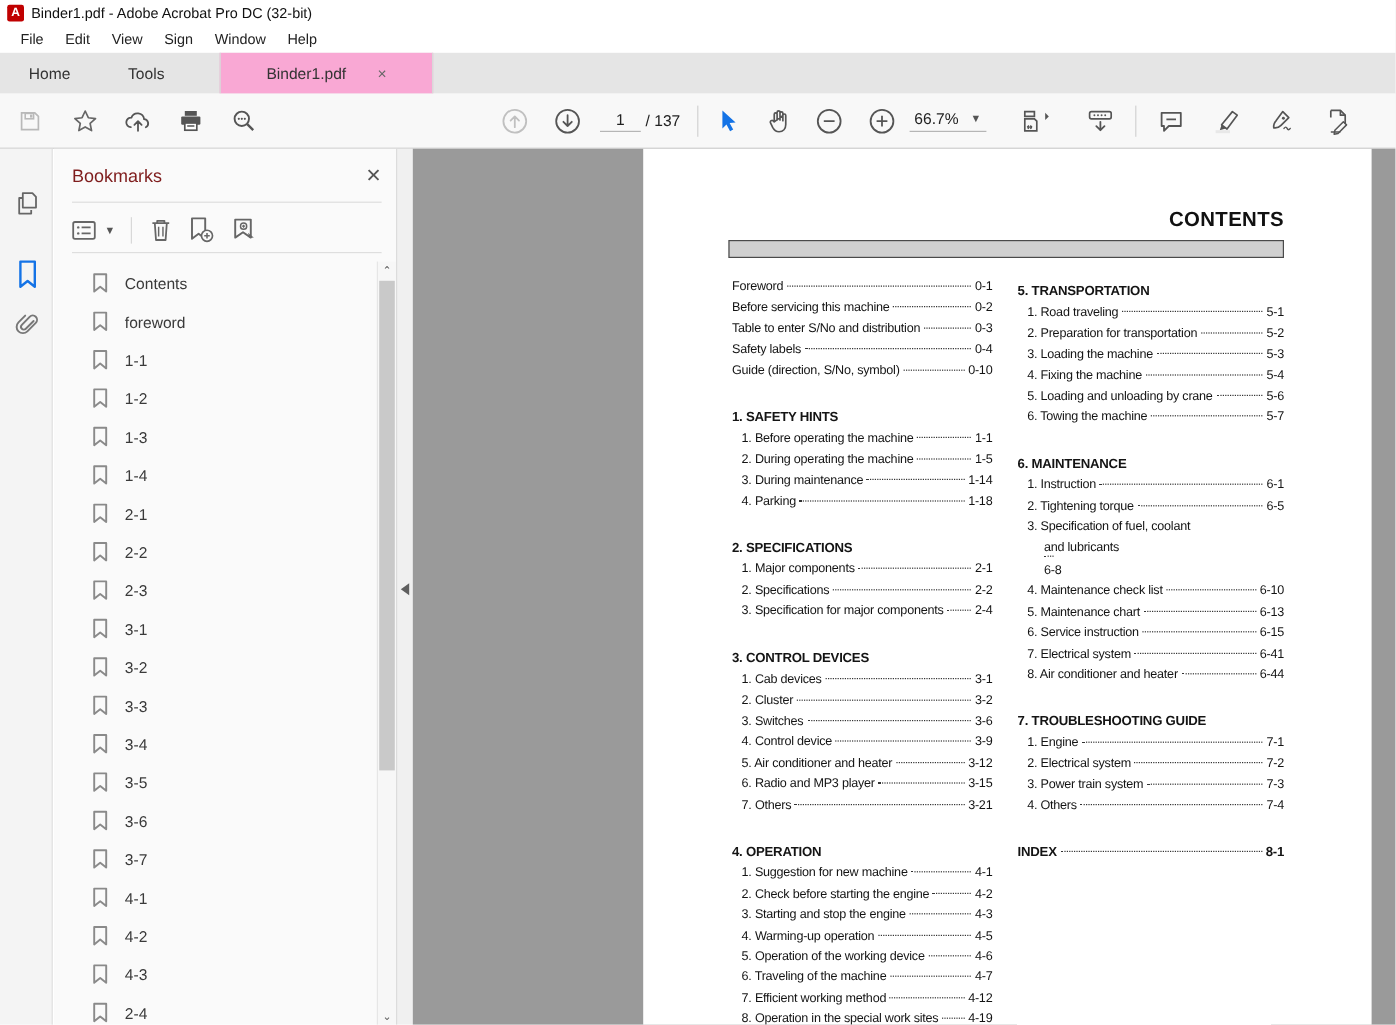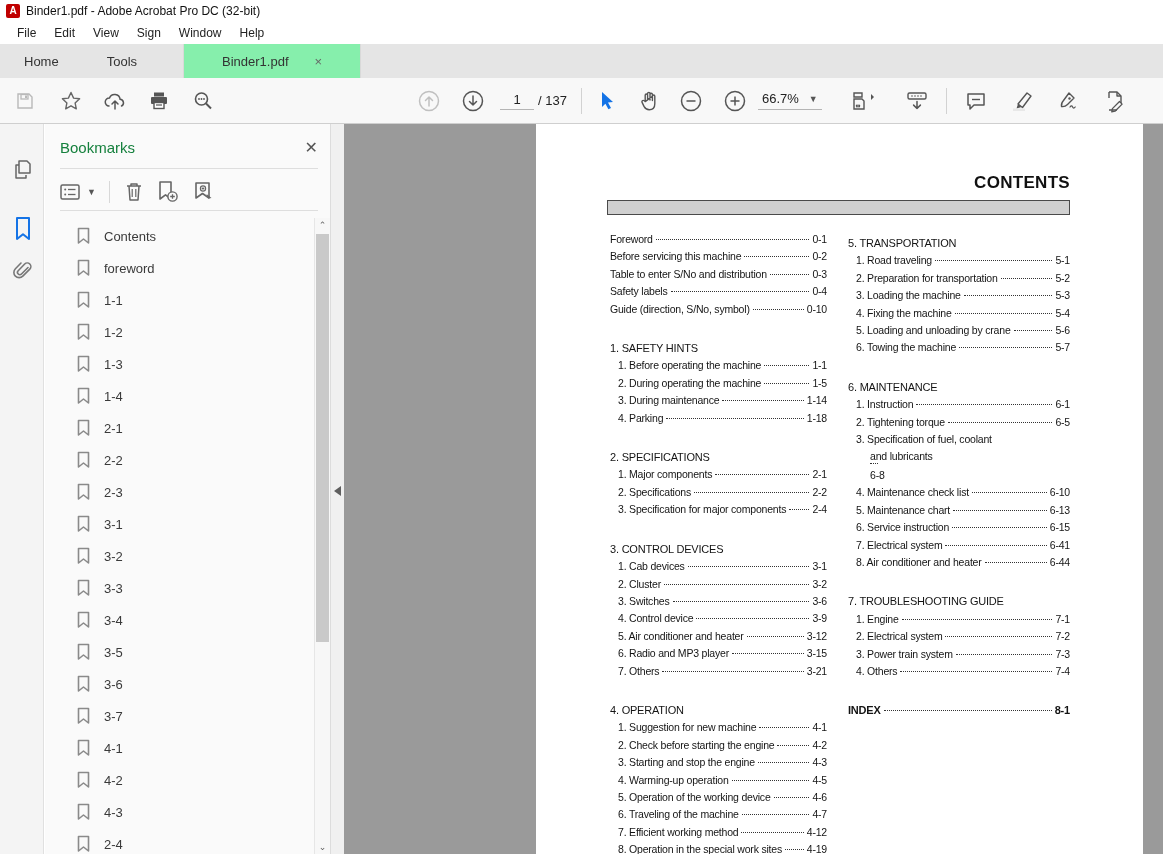--- a/index.html
+++ b/index.html
@@ -18,21 +18,21 @@
   
   .menubar { position:absolute; left:0; top:22px; width:100%; height:22px;
     background:#fff; display:flex; align-items:center; padding-left:8px; }
   .menu-item { font-size:12px; color:#222; padding:3px 9px; cursor:default; }
 
   
   .tabbar { position:absolute; left:0; top:44px; width:100%; height:34px;
     background:#e5e5e5; display:flex; align-items:stretch; }
   .tab { font-size:13px; color:#333; display:flex; align-items:center;
     justify-content:center; padding:0 24px; }
-  .tab.doc { width:178px; margin-left:22px; background:#86efac;
+  .tab.doc { width:178px; margin-left:22px; background:#f9a8d4;
     border-left:1px solid #d9d9d9; border-right:1px solid #d9d9d9;
     display:flex; gap:26px; justify-content:center; }
   .tab-close { color:#666; font-size:13px; line-height:1; }
 
   
   .toolbar { position:absolute; left:0; top:78px; width:100%; height:46px;
     background:#f8f8f8; border-bottom:1px solid #cfcfcf; display:flex;
     align-items:center; }
   .tb-btn { width:34px; height:34px; display:flex; align-items:center;
     justify-content:center; }
@@ -49,21 +49,21 @@
   .bodyarea { position:absolute; left:0; top:124px; width:1163px; height:730px; }
   .rail { position:absolute; left:0; top:0; width:44px; height:100%;
     background:#f4f4f4; border-right:1px solid #e0e0e0; }
   .rail-btn { position:absolute; left:10px; width:26px; height:26px;
     display:flex; align-items:center; justify-content:center; }
 
   .panel { position:absolute; left:45px; top:0; width:285px; height:100%;
     background:#fafafa; }
   .panel-head { position:absolute; left:15px; right:12px; top:10px; height:26px;
     display:flex; align-items:center; justify-content:space-between; }
-  .panel-title { font-size:15px; color:#15803d; }
+  .panel-title { font-size:15px; color:#7f1d1d; }
   .panel-close { font-size:16px; color:#555; }
   .panel-rule { position:absolute; left:15px; right:12px; height:1px; background:#dedede; }
   .panel-tools { position:absolute; left:13px; top:52px; height:32px;
     display:flex; align-items:center; gap:10px; }
   .pt-sep { width:1px; height:22px; background:#d8d8d8; margin:0 3px; }
 
   .bm-list { position:absolute; left:0; top:96px; right:16px; bottom:0; overflow:hidden; }
   .bm-item { height:32px; display:flex; align-items:center; gap:13px; padding-left:31px; }
   .bm-label { font-size:13px; color:#3a3a3a; }
 
@@ -84,21 +84,21 @@
   .page { position:absolute; left:192px; top:0; width:607px; height:730px; background:#fff; }
 
   .contents-heading { position:absolute; top:49px; right:73px; font-size:17px;
     font-weight:bold; color:#111; letter-spacing:0.3px; }
   .gray-bar { position:absolute; left:71px; right:73px; top:76px; height:15px;
     background:#d0d0d0; border:1px solid #4a4a4a; }
 
   .toc-col { position:absolute; color:#141414; }
   .toc-col.left  { left:74px;  width:217px; top:107px; }
   .toc-col.right { left:312px; width:222px; top:111px; }
-  .toc-header { font-size:11px; font-weight:normal; line-height:17.4px; letter-spacing:-0.2px; }
+  .toc-header { font-size:11px; font-weight:bold; line-height:17.4px; letter-spacing:-0.2px; }
   .toc-section + .toc-section { margin-top:22px; }
   .toc-item { display:flex; align-items:baseline; line-height:17.4px; font-size:10.5px;
     padding-left:8px; letter-spacing:-0.2px; }
   .toc-item.flush { padding-left:0; }
   .toc-item.cont { padding-left:19px;flex-direction:column; }
   .toc-item.bold { font-weight:bold; font-size:11px; }
   .toc-label { white-space:nowrap; }
   .leader { flex:1 1 auto; border-bottom:1px dotted #333; margin:0 3px;
     transform:translateY(-3px); min-width:8px; }
   .toc-page { white-space:nowrap; }

